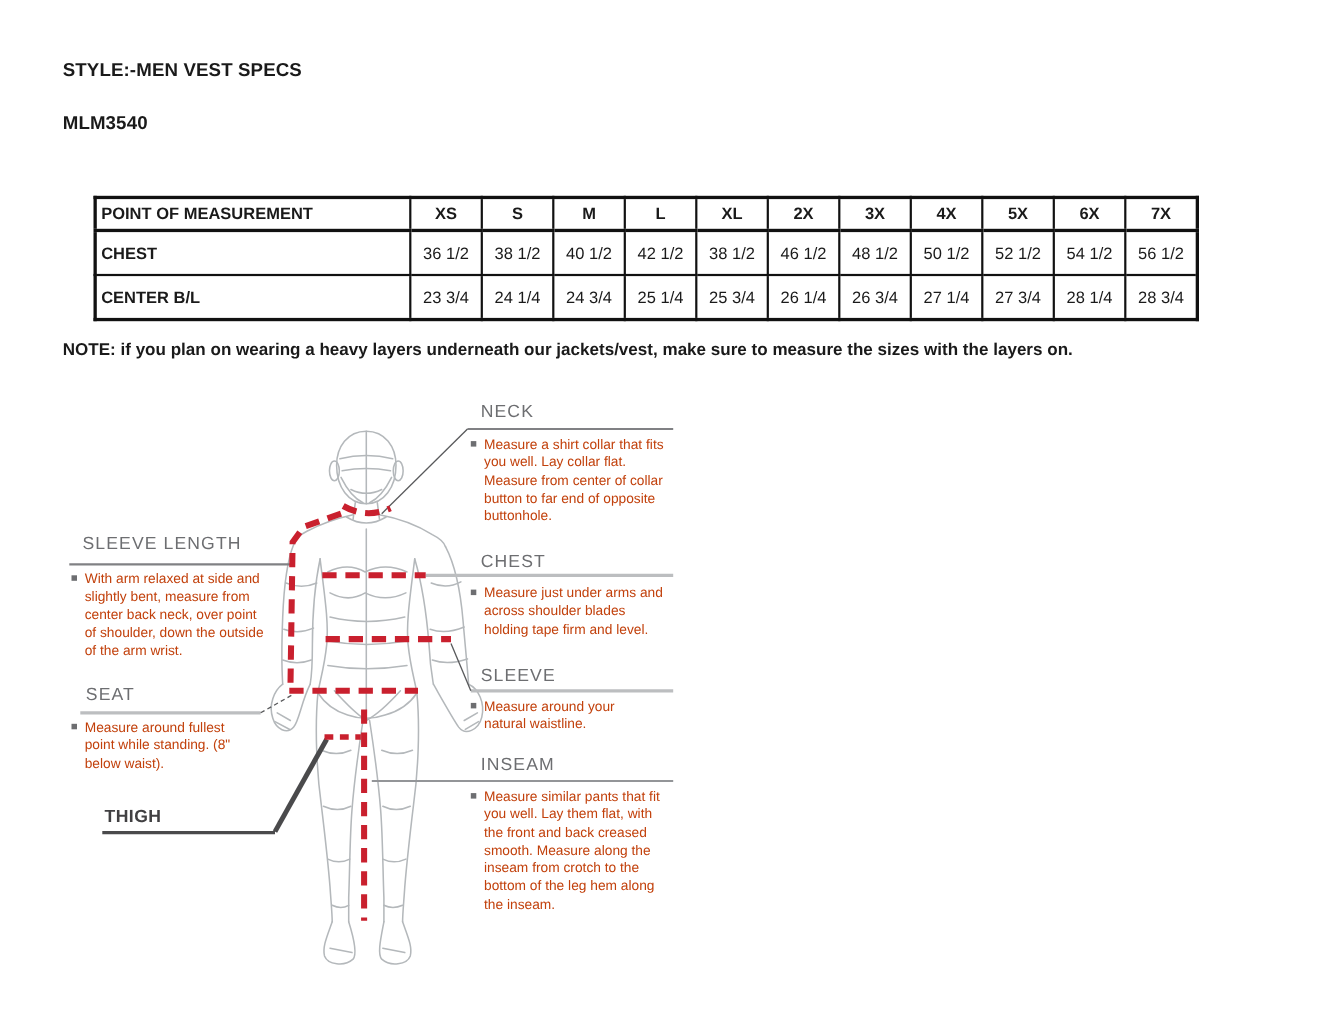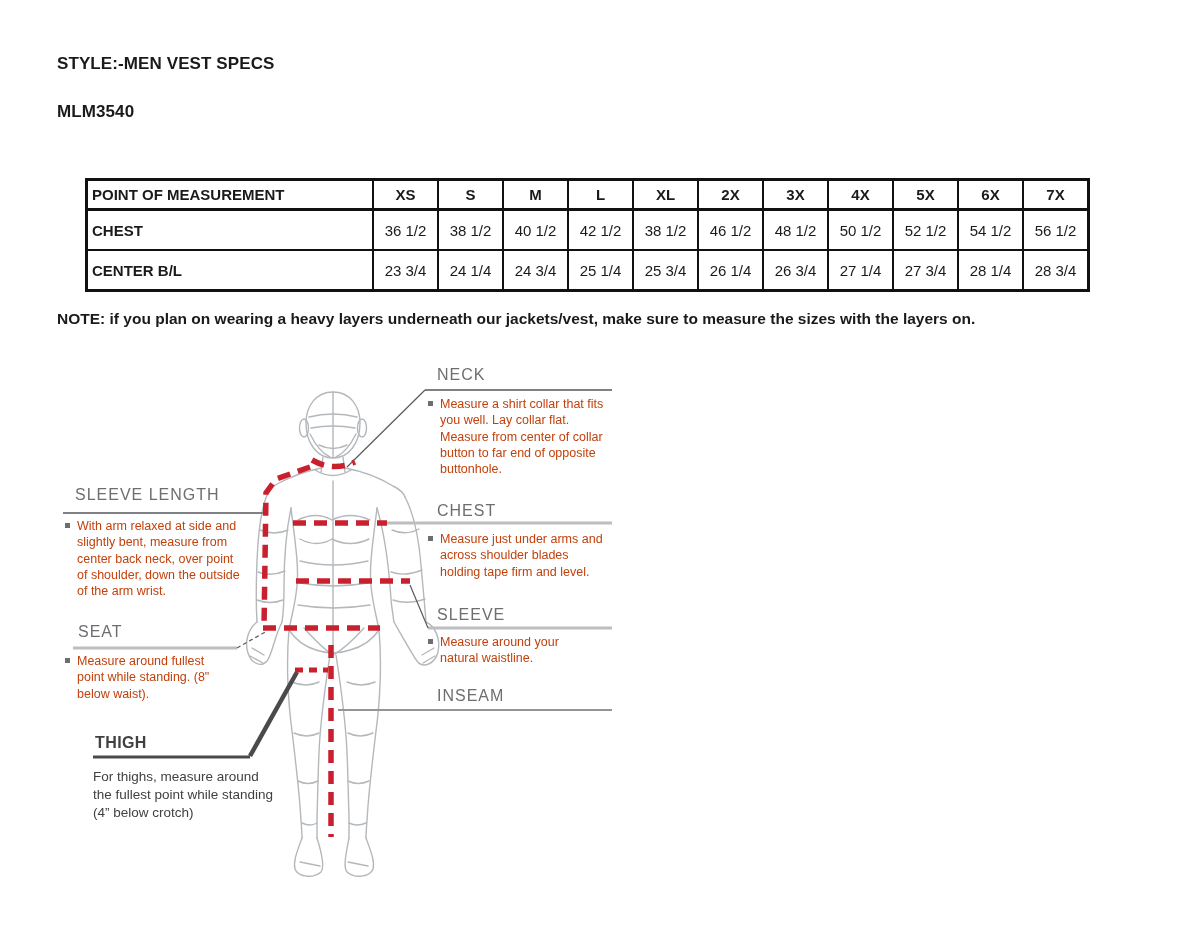--- a/index.html
+++ b/index.html
@@ -219,31 +219,32 @@
     <p>Measure just under arms and across shoulder blades holding tape firm and level.</p>
   </div>
 
   <div class="abs sec-head" style="left:377px;top:246px;">SLEEVE</div>
   <div class="abs sec-text" style="left:368px;top:274px;width:150px;">
     <span class="sq"></span>
     <p>Measure around your natural waistline.</p>
   </div>
 
   <div class="abs sec-head" style="left:377px;top:327px;">INSEAM</div>
+  <div class="abs sec-text" style="left:368px;top:356px;width:180px;">
+    <span class="sq"></span>
+    <p>Measure similar pants that fit you well. Lay them flat, with the front and back creased smooth. Measure along the inseam from crotch to the bottom of the leg hem along the inseam.</p>
+  </div>
 
   <div class="abs sec-head" style="left:15px;top:126px;">SLEEVE LENGTH</div>
   <div class="abs sec-text" style="left:5px;top:158px;width:178px;">
     <span class="sq"></span>
     <p>With arm relaxed at side and slightly bent, measure from center back neck, over point of shoulder, down the outside of the arm wrist.</p>
   </div>
 
   <div class="abs sec-head" style="left:18px;top:263px;">SEAT</div>
   <div class="abs sec-text" style="left:5px;top:293px;width:155px;">
     <span class="sq"></span>
     <p>Measure around fullest point while standing. (8" below waist).</p>
   </div>
 
   <div class="abs sec-head dark" style="left:35px;top:374px;">THIGH</div>
-  <div class="abs sec-text dark" style="left:33px;top:408px;width:185px;">
-    <p>For thighs, measure around the fullest point while standing (4” below crotch)</p>
-  </div>
 
 </div>
 
 </body></html>

